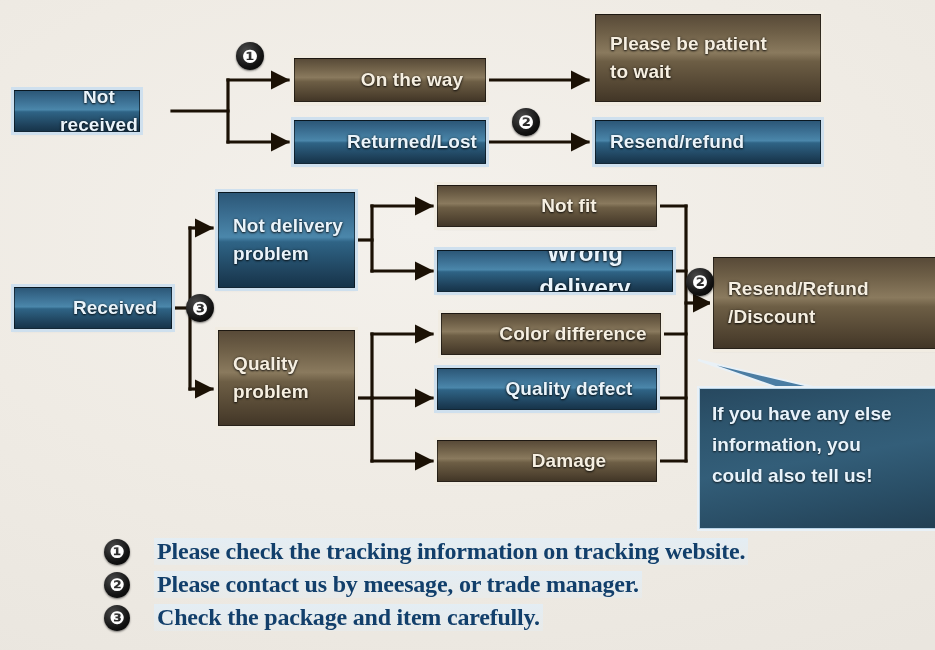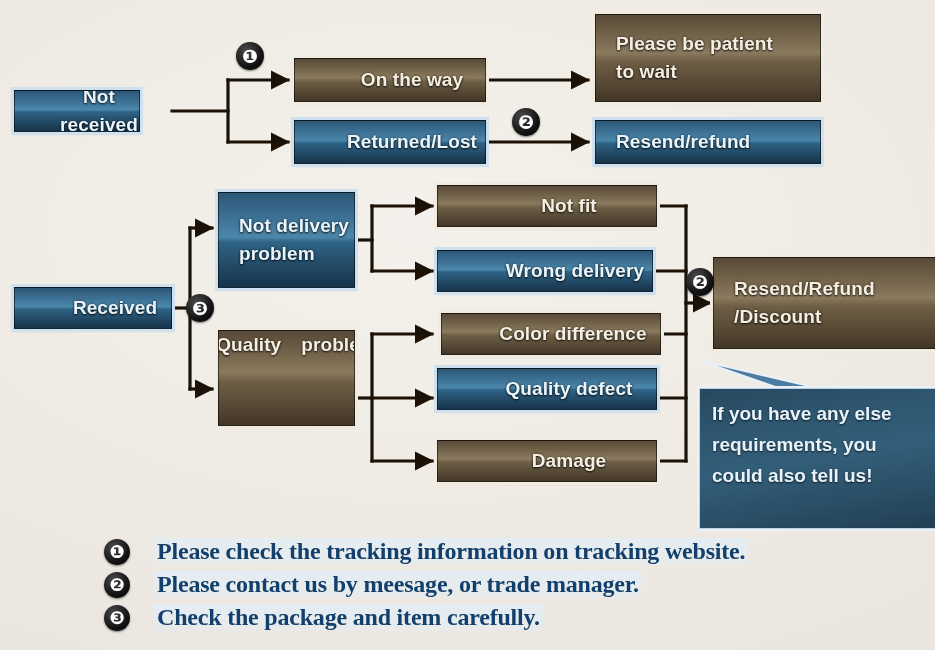--- a/index.html
+++ b/index.html
@@ -41,21 +41,21 @@
     color: #f2efe6;
     font-weight: bold;
     letter-spacing: 0.1px;
     text-shadow: 0 1px 2px rgba(0,0,0,0.75), 0 0 3px rgba(0,0,0,0.45);
     overflow: hidden;
   }
 
   .node .lbl { width: 100%; line-height: 1.45; }
 
   .node.center .lbl { text-align: center; margin-left: 44px; }
-  .node.left   .lbl { text-align: left; padding-left: 20px; }
+  .node.left   .lbl { text-align: left; padding-left: 14px; }
 
   
   .blue {
     background:
       linear-gradient(180deg,
         #2c5777 0%,
         #3a6d90 22%,
         #4b87ab 47%,
         #2f6486 52%,
         #1d3f58 88%,
@@ -223,30 +223,30 @@
 
   <div class="marker" style="left:186px; top:294px; width:28px; height:28px; font-size:19px;">
     <span>❸</span>
   </div>
 
   <div class="node blue left" style="left:218px; top:192px; width:137px; height:96px; font-size:19px; flex-direction:column; justify-content:center; align-items:flex-start;">
     <span class="lbl">Not delivery</span>
     <span class="lbl">problem</span>
   </div>
 
-  <div class="node brown left" style="left:218px; top:330px; width:137px; height:96px; font-size:19px; flex-direction:row; justify-content:center; align-items:flex-start;">
+  <div class="node brown left" style="left:218px; top:330px; width:137px; height:96px; font-size:19px; flex-direction:column; justify-content:center; align-items:flex-start;">
     <span class="lbl">Quality</span>
     <span class="lbl">problem</span>
   </div>
 
   <div class="node brown center" style="left:437px; top:185px; width:220px; height:42px; font-size:19px;">
     <span class="lbl">Not fit</span>
   </div>
 
-  <div class="node blue center" style="left:437px; top:250px; width:216px; height:42px; font-size:19px;padding-left:16px;">
+  <div class="node blue center" style="left:437px; top:250px; width:236px; height:42px; font-size:24px;padding-left:16px;">
     <span class="lbl">Wrong delivery</span>
   </div>
 
   <div class="node brown center" style="left:441px; top:313px; width:220px; height:42px; font-size:19px;">
     <span class="lbl">Color difference</span>
   </div>
 
   <div class="node blue center" style="left:437px; top:368px; width:220px; height:42px; font-size:19px;">
     <span class="lbl">Quality defect</span>
   </div>
@@ -263,21 +263,21 @@
     <span class="lbl">Resend/Refund</span>
     <span class="lbl">/Discount</span>
   </div>
 
   <div id="bubble-wrap" style="left:690px; top:352px; width:245px; height:180px;">
     <svg width="245" height="60" viewBox="0 0 245 60" style="position:absolute; left:0; top:0;" xmlns="http://www.w3.org/2000/svg">
       <polygon points="8,8 170,46 128,50" fill="#4b7da3" stroke="#e9f1f7" stroke-width="2"></polygon>
     </svg>
     <div class="bubble-body" style="left:9px; top:36px; width:238px; height:141px; font-size:19px;">
       <div class="bline">If you have any else</div>
-      <div class="bline">requirements, you</div>
+      <div class="bline">information, you</div>
       <div class="bline">could also tell us!</div>
     </div>
   </div>
 
   <div id="legend" style="left:104px; top:538px;">
     <div class="legend-row">
       <div class="marker" style="position:relative; left:0; top:0; width:26px; height:26px; font-size:18px; flex:0 0 26px;">
         <span>❶</span>
       </div>
       <span class="ltext">Please check the tracking information on tracking website.</span>

